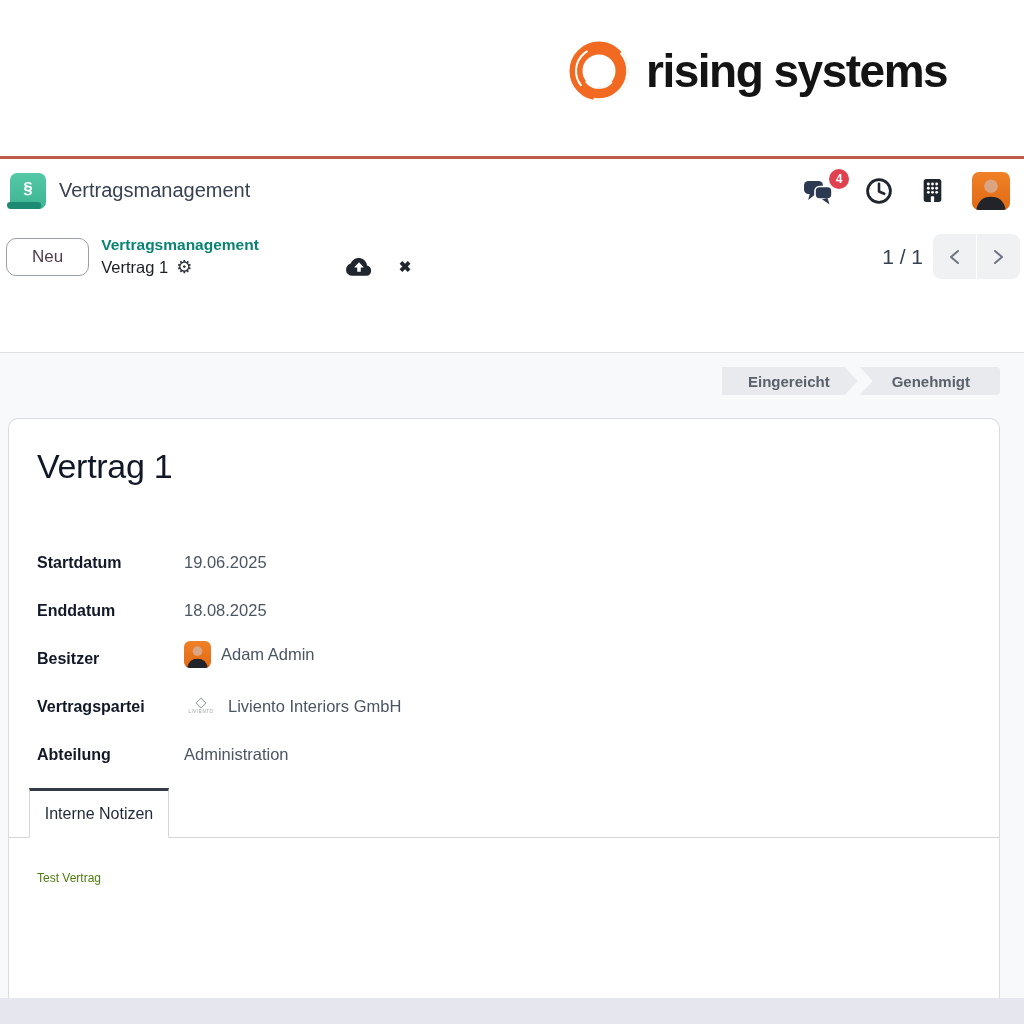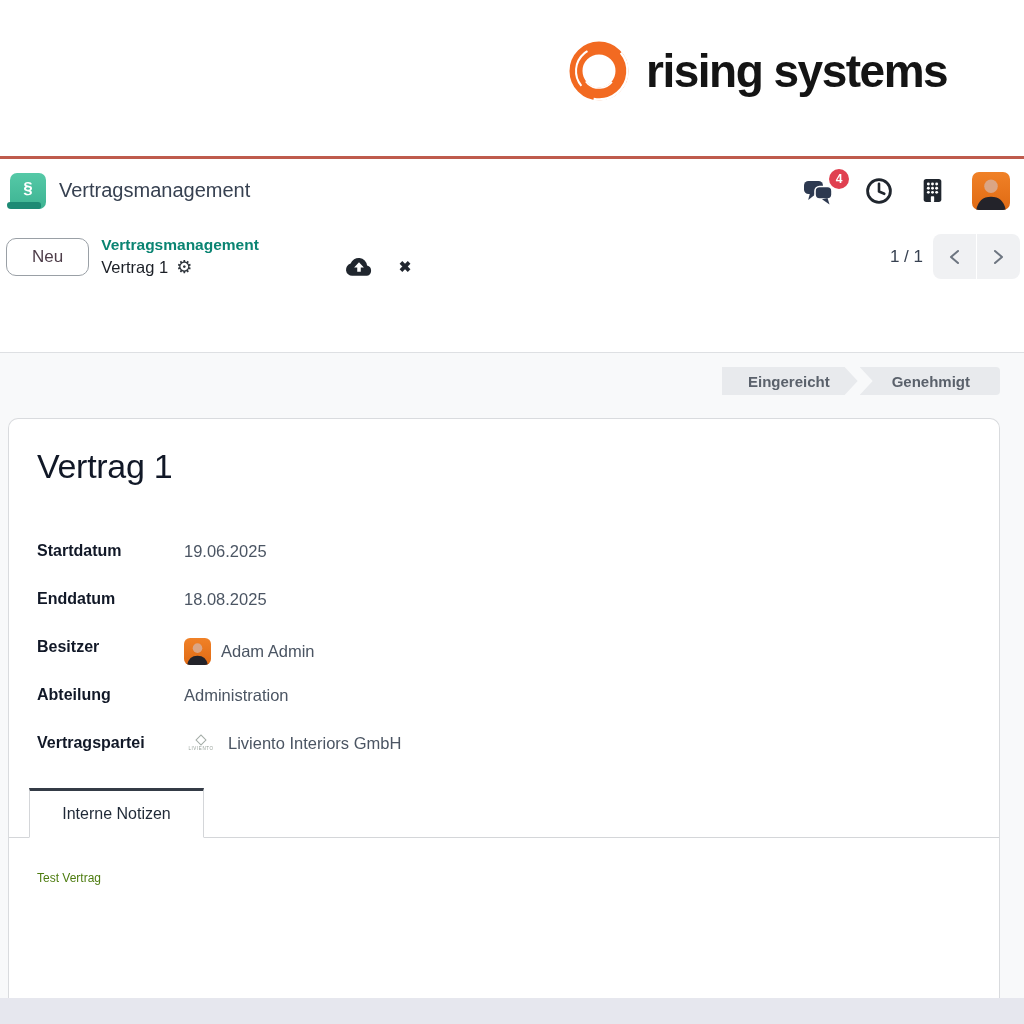--- a/index.html
+++ b/index.html
@@ -34,21 +34,21 @@
   .cp-row1 { display:flex; align-items:center; }
   .btn-neu { background:#fff; border:1px solid #9aa0a6; border-radius:10px; padding:8px 25px; font-size:17px; font-weight:500; color:#4f3e4a; font-family:inherit; cursor:pointer; }
   .breadcrumb { margin-left:12px; display:flex; flex-direction:column; line-height:1.35; }
   .bc-parent { color:#0a8472; font-weight:700; font-size:15.5px; text-decoration:none; cursor:pointer; }
   .bc-line2 { display:flex; align-items:center; gap:8px; }
   .bc-current { font-size:16.5px; color:#1b1f26; }
   .gear { font-size:18px; color:#30363d; cursor:pointer; line-height:1; }
   .save-icons { display:flex; align-items:center; gap:26px; margin-left:86px; margin-top:20px; }
   .discard { font-size:15px; font-weight:700; color:#20262e; cursor:pointer; }
   .pager { margin-left:auto; display:flex; align-items:center; }
-  .pager-count { font-size:17px; color:#374151; margin-right:10px; }
+  .pager-count { font-size:21px; color:#374151; margin-right:10px; }
   .pg-btn { width:43px; height:45px; border:none; background:#f0f1f3; display:flex; align-items:center; justify-content:center; cursor:pointer; }
   .pg-prev { border-radius:8px 0 0 8px; margin-right:1px; }
   .pg-next { border-radius:0 8px 8px 0; }
 
   .cp-row2 { margin-top:7px; }
   .smart-btn { display:inline-flex; align-items:center; gap:11px; background:#fff; border:1px solid #d8dade; border-radius:8px; padding:5px 16px 5px 11px; cursor:pointer; font-family:inherit; }
   .smart-col { display:flex; flex-direction:column; align-items:flex-start; line-height:1.3; }
   .smart-label { font-size:15px; color:#4a3c49; }
   .smart-count { font-size:14.5px; color:#4a3c49; }
 
@@ -61,30 +61,30 @@
   .step-active { position:relative; width:120px; height:38px; cursor:pointer; }
   .step-active span { position:absolute; left:0; right:20px; top:0; bottom:0; display:flex; align-items:center; justify-content:center; font-size:15px; font-weight:700; color:#10141a; }
   .step { height:28px; background:#e8eaed; color:#5a616b; font-size:15px; font-weight:600; display:flex; align-items:center; padding:0 20px 0 26px; cursor:pointer; }
   .step-mid { margin-left:3px; clip-path:polygon(0 0, calc(100% - 13px) 0, 100% 50%, calc(100% - 13px) 100%, 0 100%); padding-right:28px; }
   .step-last { margin-left:2px; clip-path:polygon(0 0, 100% 0, 100% 100%, 0 100%, 13px 50%); border-radius:0 4px 4px 0; padding:0 30px 0 32px; }
 
   .sheet { position:absolute; left:8px; top:65px; width:992px; height:580px; background:#fff; border:1px solid #d9dbde; border-bottom:none; border-radius:10px 10px 0 0; padding:28px 28px 0; overflow:hidden; }
   .sheet-title { font-size:34px; font-weight:500; color:#111827; letter-spacing:-0.3px; }
 
   .fields { margin-top:56px; }
-  .frow { display:flex; align-items:flex-start; min-height:30px; margin-bottom:18px; }
+  .frow { display:flex; align-items:flex-end; min-height:30px; margin-bottom:18px; }
   .flabel { width:147px; flex:0 0 auto; font-size:16px; font-weight:700; color:#111827; }
   .fvalue { font-size:16.5px; color:#4b5563; display:flex; align-items:center; gap:10px; cursor:text; }
   .liviento { display:flex; flex-direction:column; align-items:center; width:34px; line-height:1; }
   .liviento .diamond { width:8px; height:8px; border:1.5px solid #a4aca7; transform:rotate(45deg); margin-bottom:3px; }
   .liviento .wordmark { font-size:4.5px; color:#97a09a; letter-spacing:0.6px; }
 
   .notebook { margin:24px -28px 0; }
   .nb-header { border-bottom:1px solid #d4d6d9; padding-left:20px; display:flex; }
-  .tab { width:175px; height:50px; background:#fff; border:1px solid #d4d6d9; border-top:3px solid #343b46; border-bottom:1px solid #fff; margin-bottom:-1px; display:flex; align-items:center; justify-content:center; font-size:16px; color:#1f2937; cursor:pointer; }
+  .tab { width:140px; height:50px; background:#fff; border:1px solid #d4d6d9; border-top:3px solid #343b46; border-bottom:1px solid #fff; margin-bottom:-1px; display:flex; align-items:center; justify-content:center; font-size:16px; color:#1f2937; cursor:pointer; }
   .nb-body { padding:33px 28px; font-size:12px; color:#4d7c0f; cursor:text; }
 
   .bottom-bar { height:26px; background:#e6e7ee; flex:0 0 auto; }
 </style>
 </head>
 <body>
 
 <div class="page">
 
   <div class="top-strip">
@@ -217,35 +217,35 @@
               <svg viewBox="0 0 36 36">
                 <circle cx="18" cy="13.5" r="6.4" fill="#dba584"></circle>
                 <path d="M4 36 Q6.5 23.5 18 23.5 Q29.5 23.5 32 36 Z" fill="#23232a"></path>
               </svg>
             </span>
             <span>Adam Admin</span>
           </div>
         </div>
 
         <div class="frow">
-          <label class="flabel">Abteilung</label>
-          <div class="fvalue">Administration</div>
-        </div>
-
-        <div class="frow">
           <label class="flabel">Vertragspartei</label>
           <div class="fvalue">
             <span class="liviento">
               <span class="diamond"></span>
               <span class="wordmark">LIVIENTO</span>
             </span>
             <span>Liviento Interiors GmbH</span>
           </div>
         </div>
 
+        <div class="frow">
+          <label class="flabel">Abteilung</label>
+          <div class="fvalue">Administration</div>
+        </div>
+
       </div>
 
       <div class="notebook">
         <div class="nb-header">
           <div class="tab">Interne Notizen</div>
         </div>
         <div class="nb-body">Test Vertrag</div>
       </div>
     </div>
 

